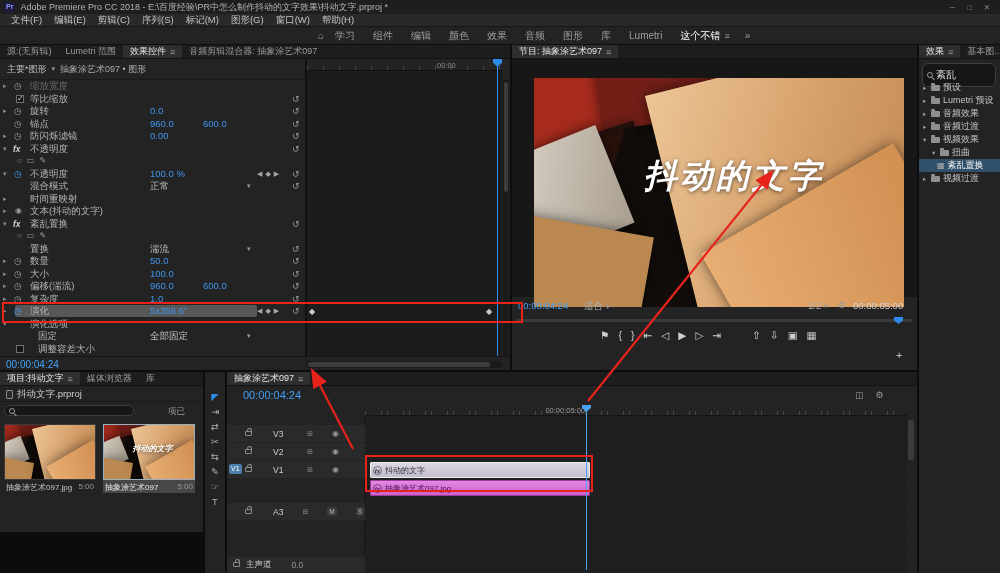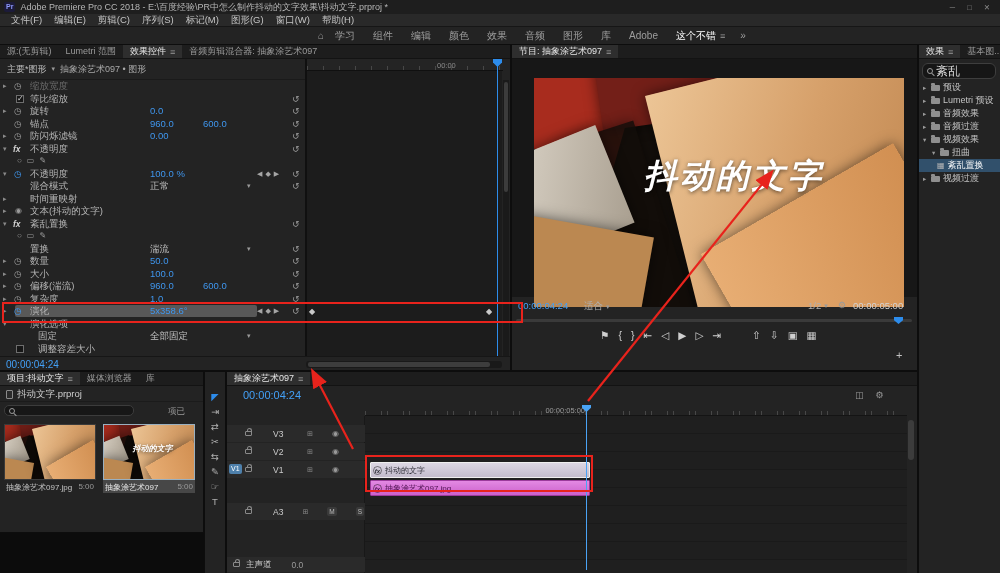--- a/index.html
+++ b/index.html
@@ -97,21 +97,21 @@
   #pm-scrub .track{position:absolute;left:0;top:2px;width:100%;height:3px;background:#3a3a3a;border-radius:2px;}
   #pm-scrub .ph{position:absolute;top:0;width:9px;height:7px;background:#2d8ceb;clip-path:polygon(0 0,100% 0,100% 45%,50% 100%,0 45%);}
   #pm-transport{position:absolute;left:0;top:284px;width:405px;height:16px;}
   #pm-tleft{position:absolute;left:88px;display:flex;gap:9px;}
   #pm-tright{position:absolute;left:240px;display:flex;gap:9px;}
   .tbtn{font-size:10.5px;color:#cfcfcf;}
   #pm-plus{position:absolute;left:384px;top:304px;font-size:11px;color:#c2c2c2;}
 
   
   #fx-panel{left:919px;top:45px;width:81px;height:528px;}
-  #fx-search{position:absolute;left:3px;top:18px;width:74px;height:16px;background:#161616;border:1px solid #3e3e3e;border-radius:6px;display:flex;align-items:center;font-size:12px;color:#e0e0e0;}
+  #fx-search{position:absolute;left:3px;top:18px;width:74px;height:24px;background:#161616;border:1px solid #3e3e3e;border-radius:6px;display:flex;align-items:center;font-size:10px;color:#e0e0e0;}
   .mag{position:relative;width:6px;height:6px;border:1px solid #9a9a9a;border-radius:50%;display:inline-block;margin:0 3px 0 4px;flex:none;}
   .mag::after{content:"";position:absolute;right:-3px;bottom:-2px;width:4px;height:1px;background:#9a9a9a;transform:rotate(45deg);}
   #fx-tree{position:absolute;left:0;top:36px;width:81px;}
   .tree-row{display:flex;align-items:center;height:13px;font-size:9px;color:#c4c4c4;padding-left:4px;white-space:nowrap;overflow:hidden;}
   .tree-row.ind1{padding-left:13px;}
   .tree-row.ind2{padding-left:18px;}
   .tree-row.sel{background:#31506b;color:#fff;}
   .t-chev{font-size:6.5px;color:#999;width:8px;flex:none;}
   .folder{width:9px;height:6px;background:#8f8f8f;border-radius:1px;position:relative;display:inline-block;margin-right:3px;flex:none;}
   .folder::before{content:"";position:absolute;top:-2px;left:0;width:4px;height:2px;background:#8f8f8f;border-radius:1px 1px 0 0;}
@@ -229,21 +229,21 @@
       </span>
       <span class="wstab">
         <span>图形</span>
 
       </span>
       <span class="wstab">
         <span>库</span>
 
       </span>
       <span class="wstab">
-        <span>Adobe</span>
+        <span>Lumetri</span>
 
       </span>
       <span class="wstab active">
         <span>这个不错</span>
         <span class="burger">≡</span>
       </span>
     </span>
   <span id="ws-overflow">»</span>
 </div>
 

